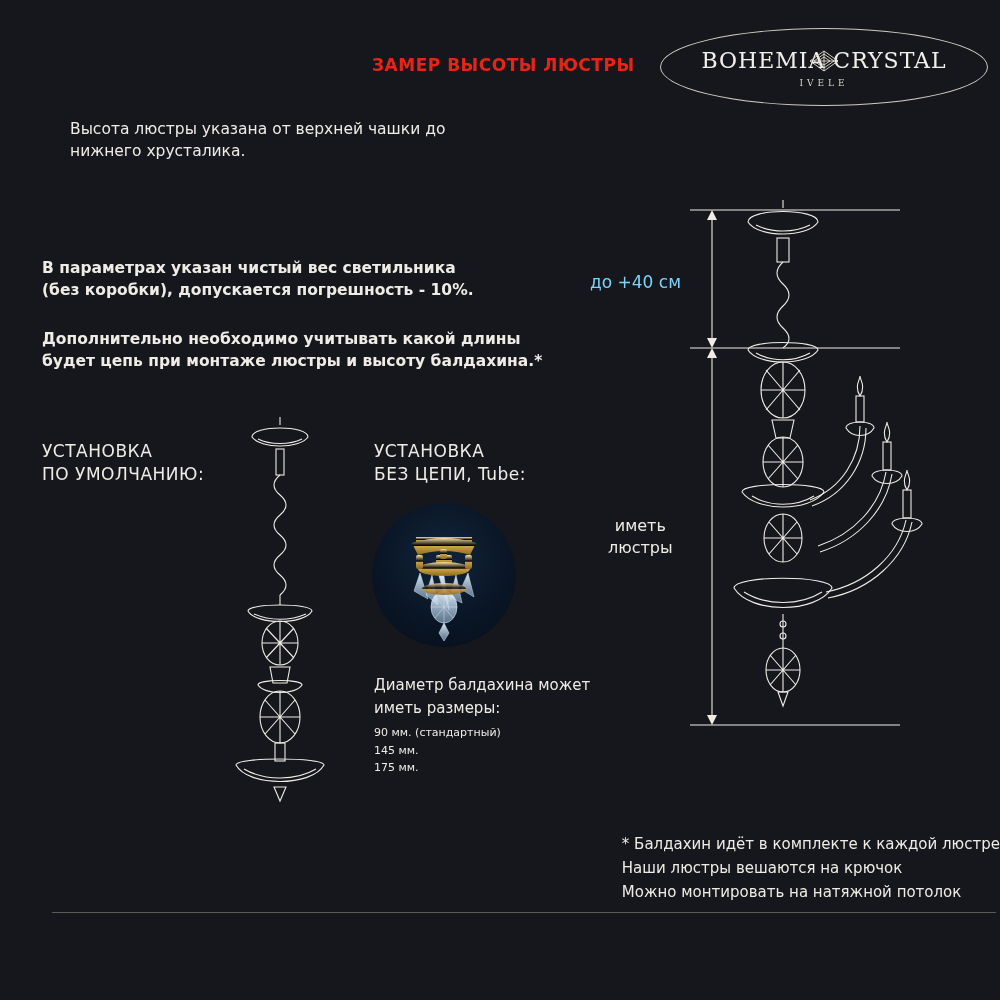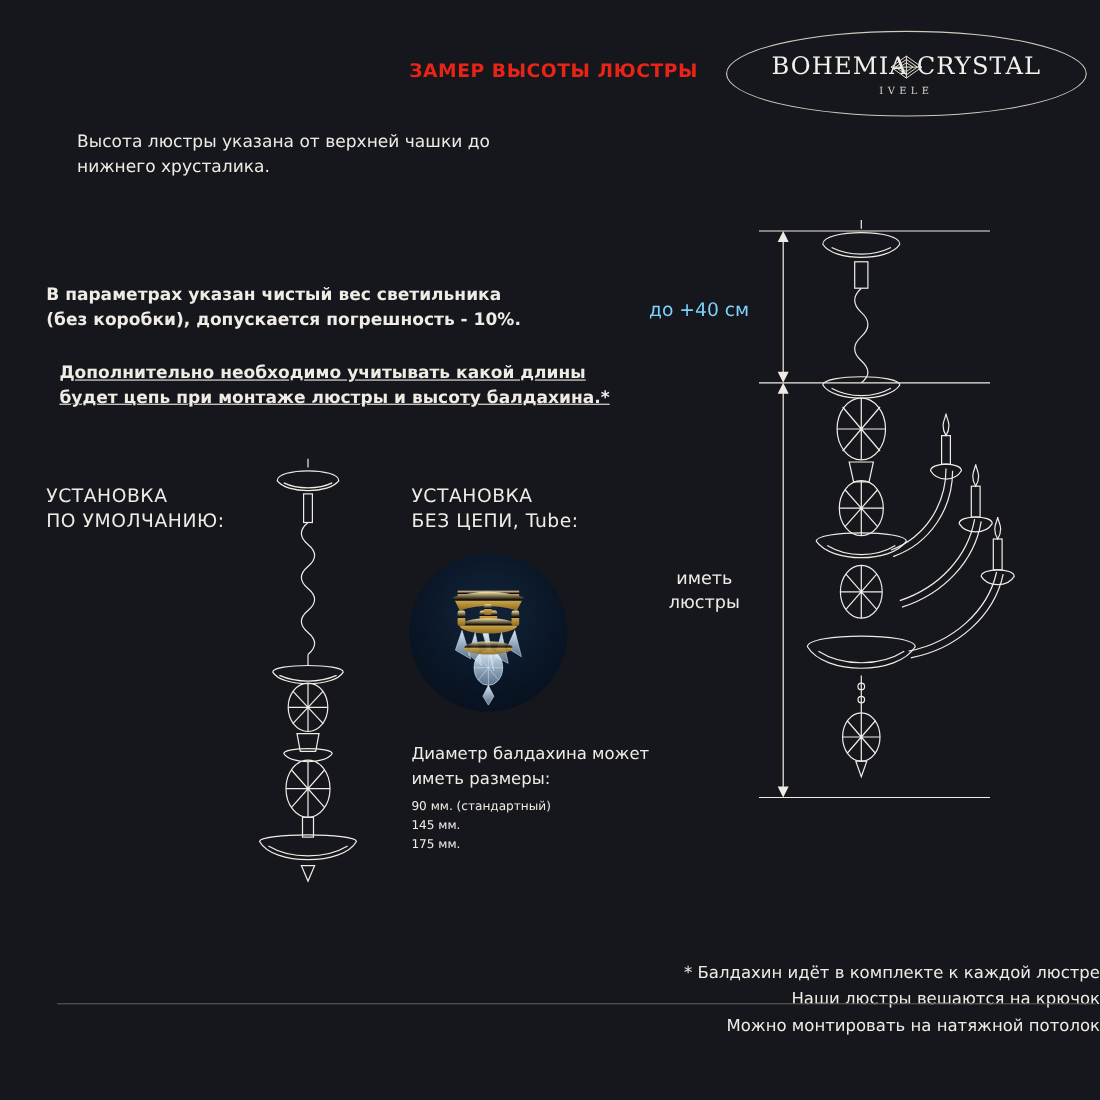--- a/index.html
+++ b/index.html
@@ -81,21 +81,21 @@
     position: absolute;
     font-size: 15.5px;
     line-height: 1.45;
     color: #efece6;
     font-family: "DejaVu Sans", sans-serif;
     white-space: pre-line;
   }
   .p1 { left: 42px; top: 118px; width: 520px; margin-left: 28px; }
   .p2 { left: 42px; top: 186px; width: 520px; }
   .p3 { left: 42px; top: 257px; width: 520px; font-weight: bold;}
-  .p4 { left: 54px; top: 328px; width: 560px; font-weight: bold; text-decoration: underline;}
+  .p4 { left: 42px; top: 328px; width: 560px; font-weight: bold;}
 
   
   .lbl-default {
     position: absolute;
     left: 42px;
     top: 440px;
     font-size: 17px;
     line-height: 1.35;
     letter-spacing: 0.5px;
     color: #efece6;
@@ -126,26 +126,24 @@
     top: 724px;
     font-size: 11px;
     line-height: 1.6;
     color: #efece6;
     white-space: pre-line;
   }
   .footnotes {
     position: absolute;
     right: 48px;
     top: 832px;
-    text-align: right;
     font-size: 15px;
     line-height: 1.6;
     color: #efece6;
     white-space: pre-line;
-    margin-top: 40px;
   }
   .bottom-rule {
     position: absolute;
     left: 52px;
     right: 52px;
     top: 912px;
     height: 1px;
     background: #5c5a52;
   }
   

